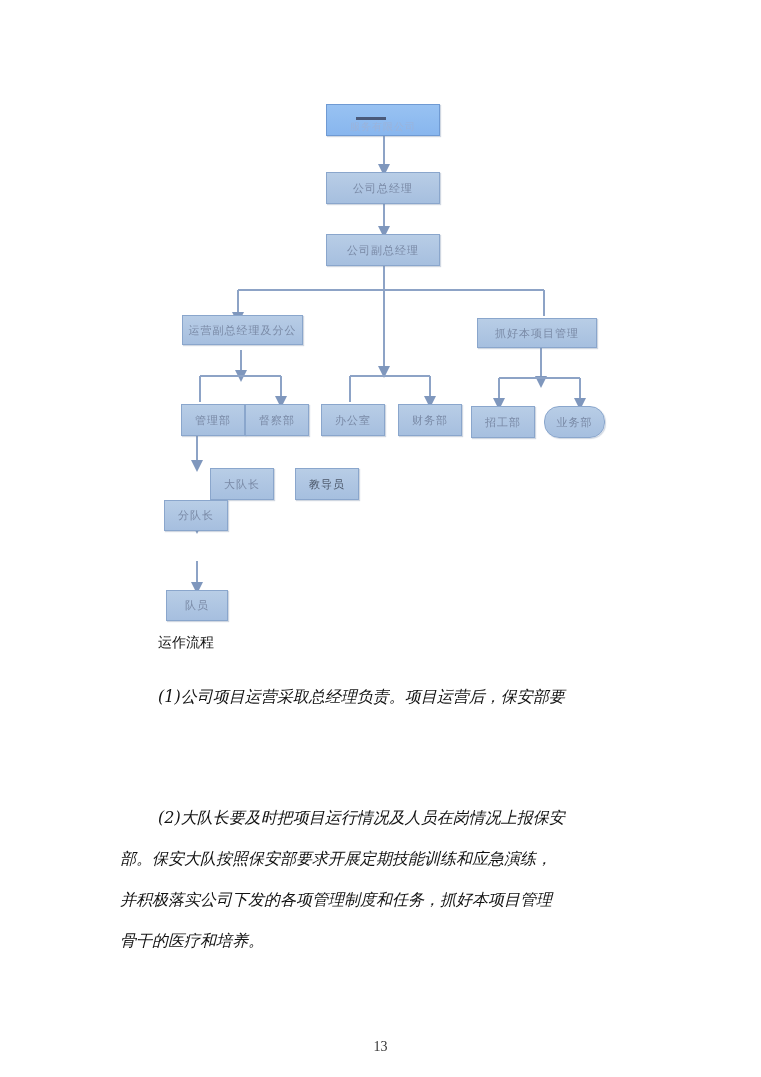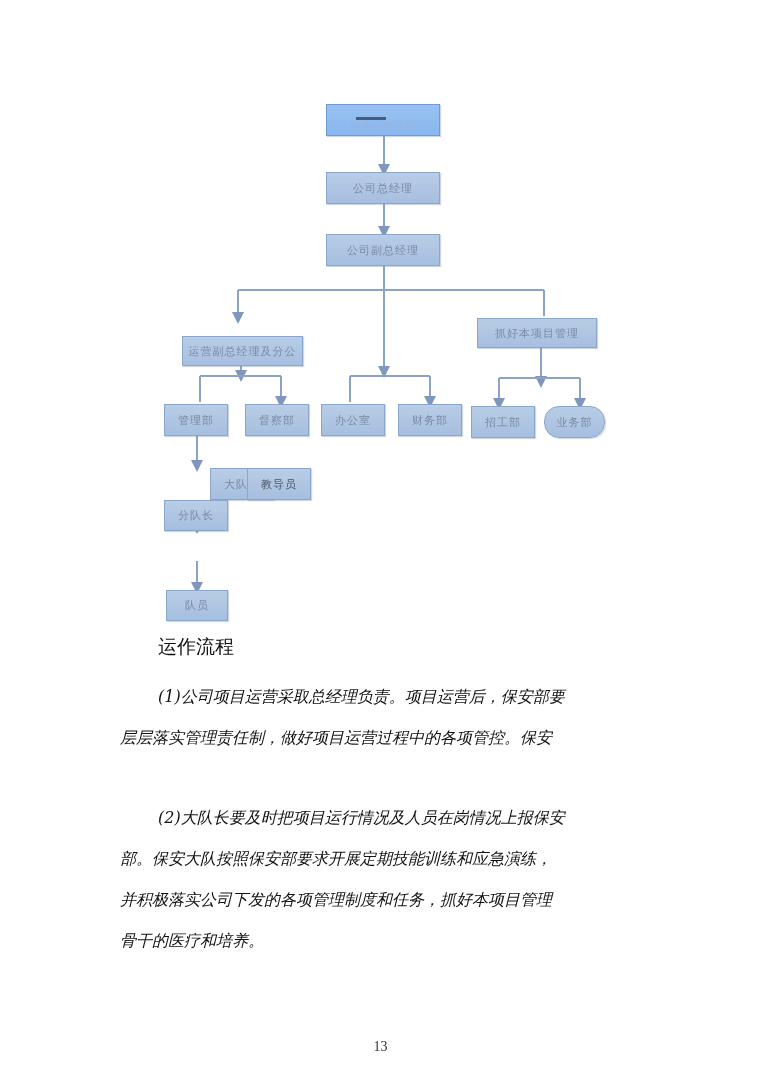--- a/index.html
+++ b/index.html
@@ -7,24 +7,24 @@
          font-family: "DejaVu Serif", "Liberation Serif", serif; color: #111; }
   #chart { position: absolute; left: 0; top: 0; width: 619px; height: 640px; }
   .box { position: absolute; box-sizing: border-box;
          background: linear-gradient(#b8cde6, #a6bfdf);
          border: 1px solid #8aa6cc;
          box-shadow: 1px 1px 1px rgba(120,140,170,0.35);
          display: flex; align-items: center; justify-content: center;
          font-family: "DejaVu Sans", "Liberation Sans", sans-serif;
          font-size: 11px; color: #7a8aa6; letter-spacing: 1px; white-space: nowrap; }
   .box.top { background: linear-gradient(#98c2f2, #88b6ee); border-color: #6f9ad3; color: #9bb3da; font-size: 10px; }
-  .box.dark { color: #4a5668; }
+  .box.dark { color: #4a5668; margin-left: 48px; }
   .topmark { position: absolute; left: 356px; top: 117px; width: 30px; height: 3px; background: #4a5a7a; }
   svg.lines { position: absolute; left: 0; top: 0; }
-  .heading { position: absolute; left: 158px; top: 634px; font-size: 19px; }
+  .heading { position: absolute; left: 158px; top: 634px; font-size: 14px; }
   .para { position: absolute; left: 120px; width: 520px; font-size: 16px; line-height: 41px; text-align: justify; font-style: italic; }
   .line { display: block; white-space: nowrap; }
   .indent { padding-left: 38px; }
   .pagenum { position: absolute; left: 0; width: 761px; top: 1039px; text-align: center;
              font-size: 14px; color: #333; font-family: "Liberation Serif", serif; }
 </style>
 </head>
 <body>
 
 <div id="chart">
@@ -74,28 +74,28 @@
     <span style="margin-top:14px">服务有限公司</span>
   </div>
   <div class="topmark"></div>
 
   <div class="box" style="left:326px;top:172px;width:114px;height:32px;">
     <span>公司总经理</span>
   </div>
   <div class="box" style="left:326px;top:234px;width:114px;height:32px;">
     <span>公司副总经理</span>
   </div>
-  <div class="box" style="left:182px;top:336px;width:121px;height:30px;">
+  <div class="box" style="left:182px;top:315px;width:121px;height:30px;">
     <span>运营副总经理及分公</span>
   </div>
   <div class="box" style="left:477px;top:318px;width:120px;height:30px;">
     <span>抓好本项目管理</span>
   </div>
 
-  <div class="box" style="left:164px;top:404px;width:64px;height:32px;">
+  <div class="box" style="left:181px;top:404px;width:64px;height:32px;">
     <span>管理部</span>
   </div>
   <div class="box" style="left:245px;top:404px;width:64px;height:32px;">
     <span>督察部</span>
   </div>
   <div class="box" style="left:321px;top:404px;width:64px;height:32px;">
     <span>办公室</span>
   </div>
   <div class="box" style="left:398px;top:404px;width:64px;height:32px;">
     <span>财务部</span>
@@ -118,21 +118,20 @@
   </div>
   <div class="box" style="left:166px;top:590px;width:62px;height:31px;">
     <span>队员</span>
   </div>
 </div>
 
 <div class="heading">运作流程</div>
 
 <div class="para" style="top:676px;">
   <span class="line indent">(1)公司项目运营采取总经理负责。项目运营后，保安部要</span>
-  <span class="line">层层落实管理责任制，做好项目运营过程中的各项管控。保安</span>
 </div>
 
 <div class="para" style="top:797px;">
   <span class="line indent">(2)大队长要及时把项目运行情况及人员在岗情况上报保安</span>
   <span class="line">部。保安大队按照保安部要求开展定期技能训练和应急演练，</span>
   <span class="line">并积极落实公司下发的各项管理制度和任务，抓好本项目管理</span>
   <span class="line">骨干的医疗和培养。</span>
 </div>
 
 <div class="pagenum">13</div>

